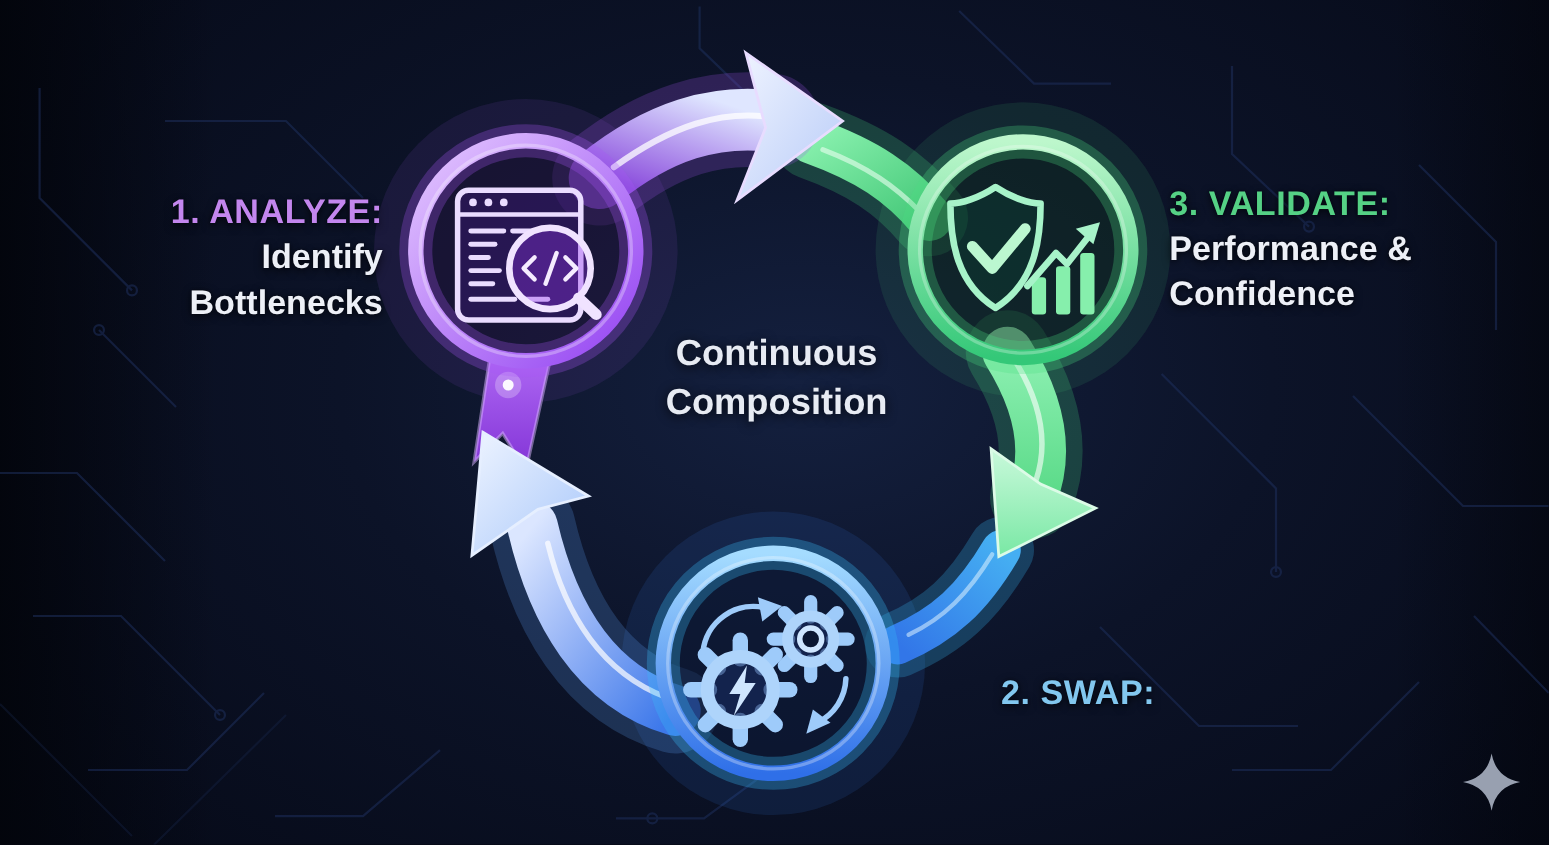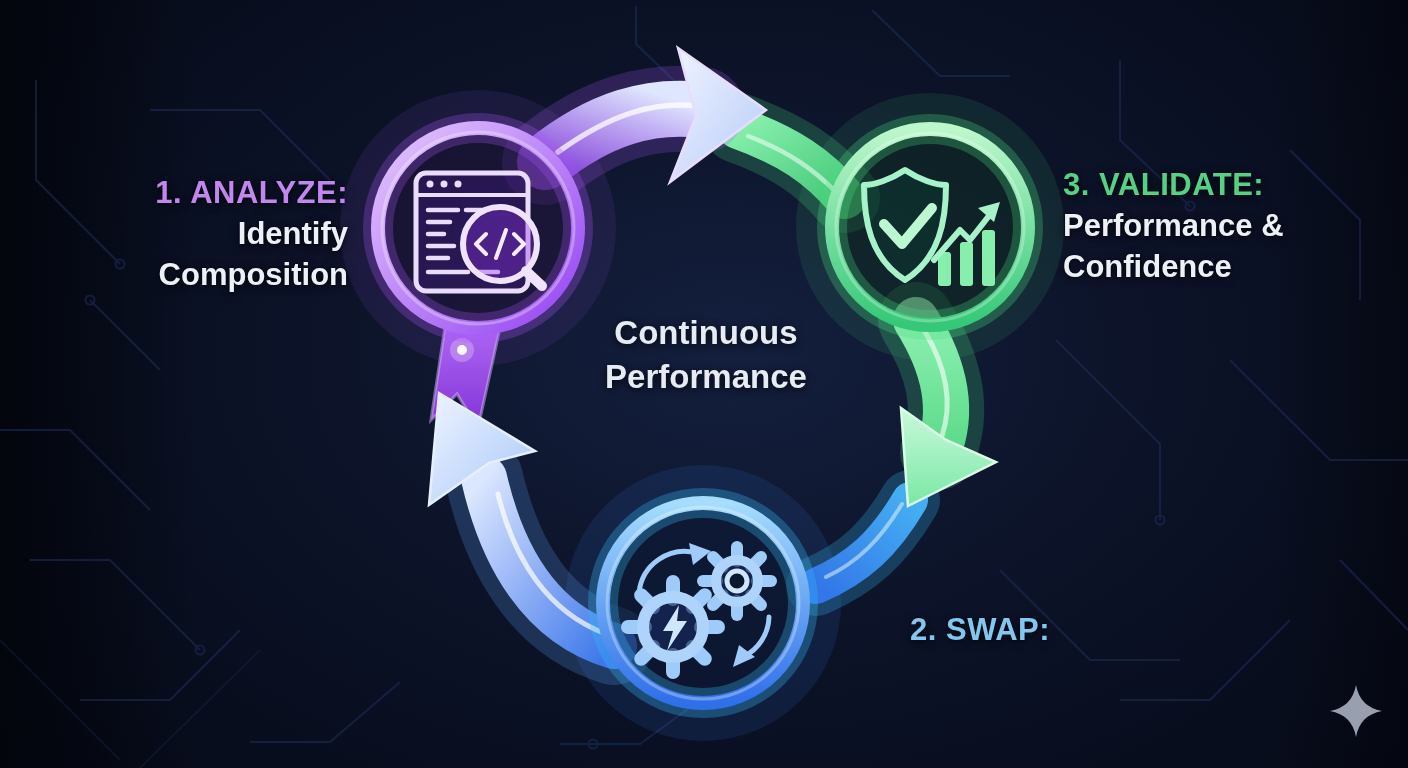--- a/index.html
+++ b/index.html
@@ -15,21 +15,21 @@
   .label { position:absolute; text-shadow: 0 2px 8px rgba(0,0,0,0.7), 0 0 2px rgba(0,0,0,0.5); }
   .label .heading { display:block; font-weight:700; font-size:31px; line-height:41px; letter-spacing:0.5px; }
   .label .line { display:block; font-weight:700; font-size:31px; line-height:41px; color:#edf0f7; }
   .accent-purple { color:#c386ee; }
   .accent-blue   { color:#82c7ef; }
   .accent-green  { color:#55d185; }
   .step1 { left:58px;  top:172px; width:290px; text-align:right; }
   .step3 { left:1063px; top:164px; width:340px; text-align:left; }
   .step2 { left:910px; top:609px; width:470px; text-align:left; }
   .center-title { position:absolute; left:576px; top:299px; width:260px; text-align:center;
-    color:#e7ebf3; text-shadow: 0 2px 10px rgba(0,0,0,0.8); margin-top: 12px; }
+    color:#e7ebf3; text-shadow: 0 2px 10px rgba(0,0,0,0.8); }
   .center-title .tline { display:block; font-weight:700; font-size:33px; line-height:44px; white-space:nowrap; }
 </style>
 </head>
 <body>
 
 <div class="stage">
 
   <svg viewBox="0 0 1408 768" width="1408" height="768">
     <defs>
       <linearGradient id="gPBand" x1="0" y1="1" x2="1" y2="0">
@@ -237,31 +237,31 @@
       <path d="M 66,14 A 46,46 0 0 1 40,54" fill="none" stroke="#9ecbfa" stroke-width="5" stroke-linecap="round"></path>
       <polygon points="30,64 36,42 52,54" fill="#9ecbfa"></polygon>
     </g>
 
     <path d="M 1356,685 Q 1360,707 1382,711 Q 1360,715 1356,737 Q 1352,715 1330,711 Q 1352,707 1356,685 Z" fill="#98a0b0"></path>
   </svg>
 
   <div class="label step1">
     <span class="heading accent-purple">1. ANALYZE:</span>
     <span class="line">Identify</span>
-    <span class="line">Composition</span>
+    <span class="line">Bottlenecks</span>
   </div>
 
   <div class="label step3">
     <span class="heading accent-green">3. VALIDATE:</span>
     <span class="line">Performance &amp;</span>
     <span class="line">Confidence</span>
   </div>
 
   <div class="label step2">
     <span class="heading accent-blue">2. SWAP:</span>
   </div>
 
   <div class="center-title">
     <span class="tline">Continuous</span>
-    <span class="tline">Performance</span>
+    <span class="tline">Composition</span>
   </div>
 
 </div>
 
 </body></html>

